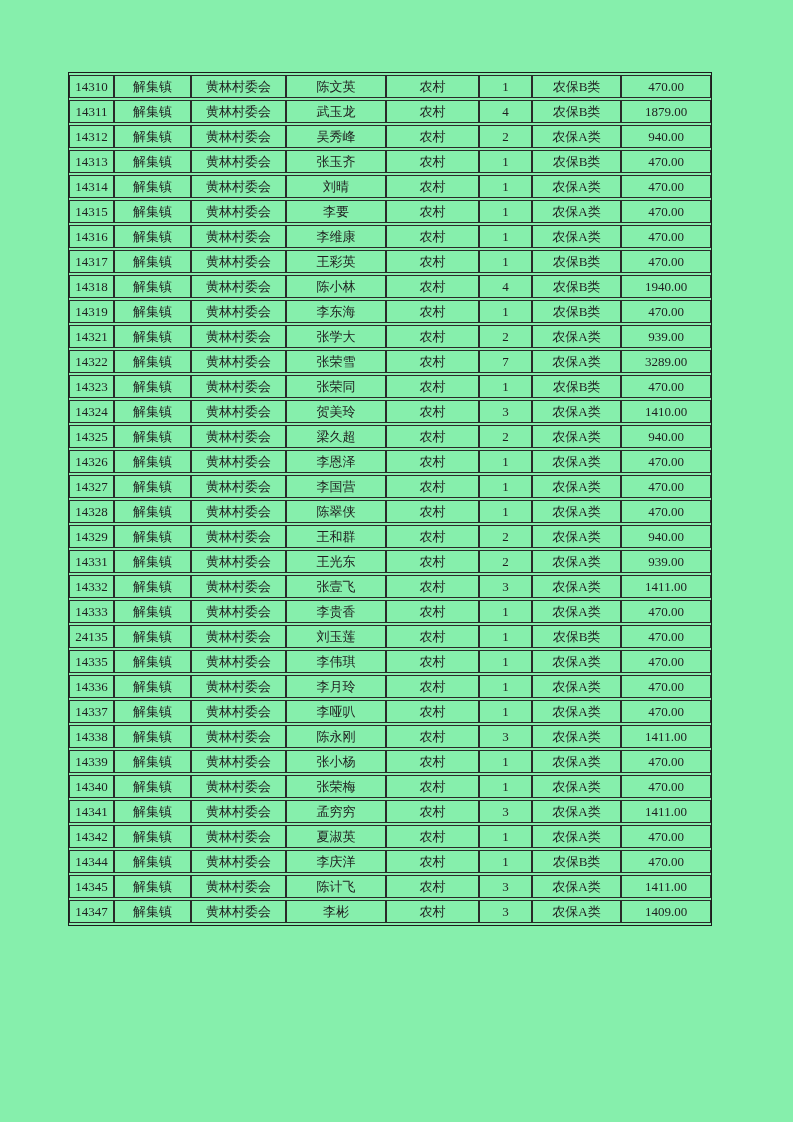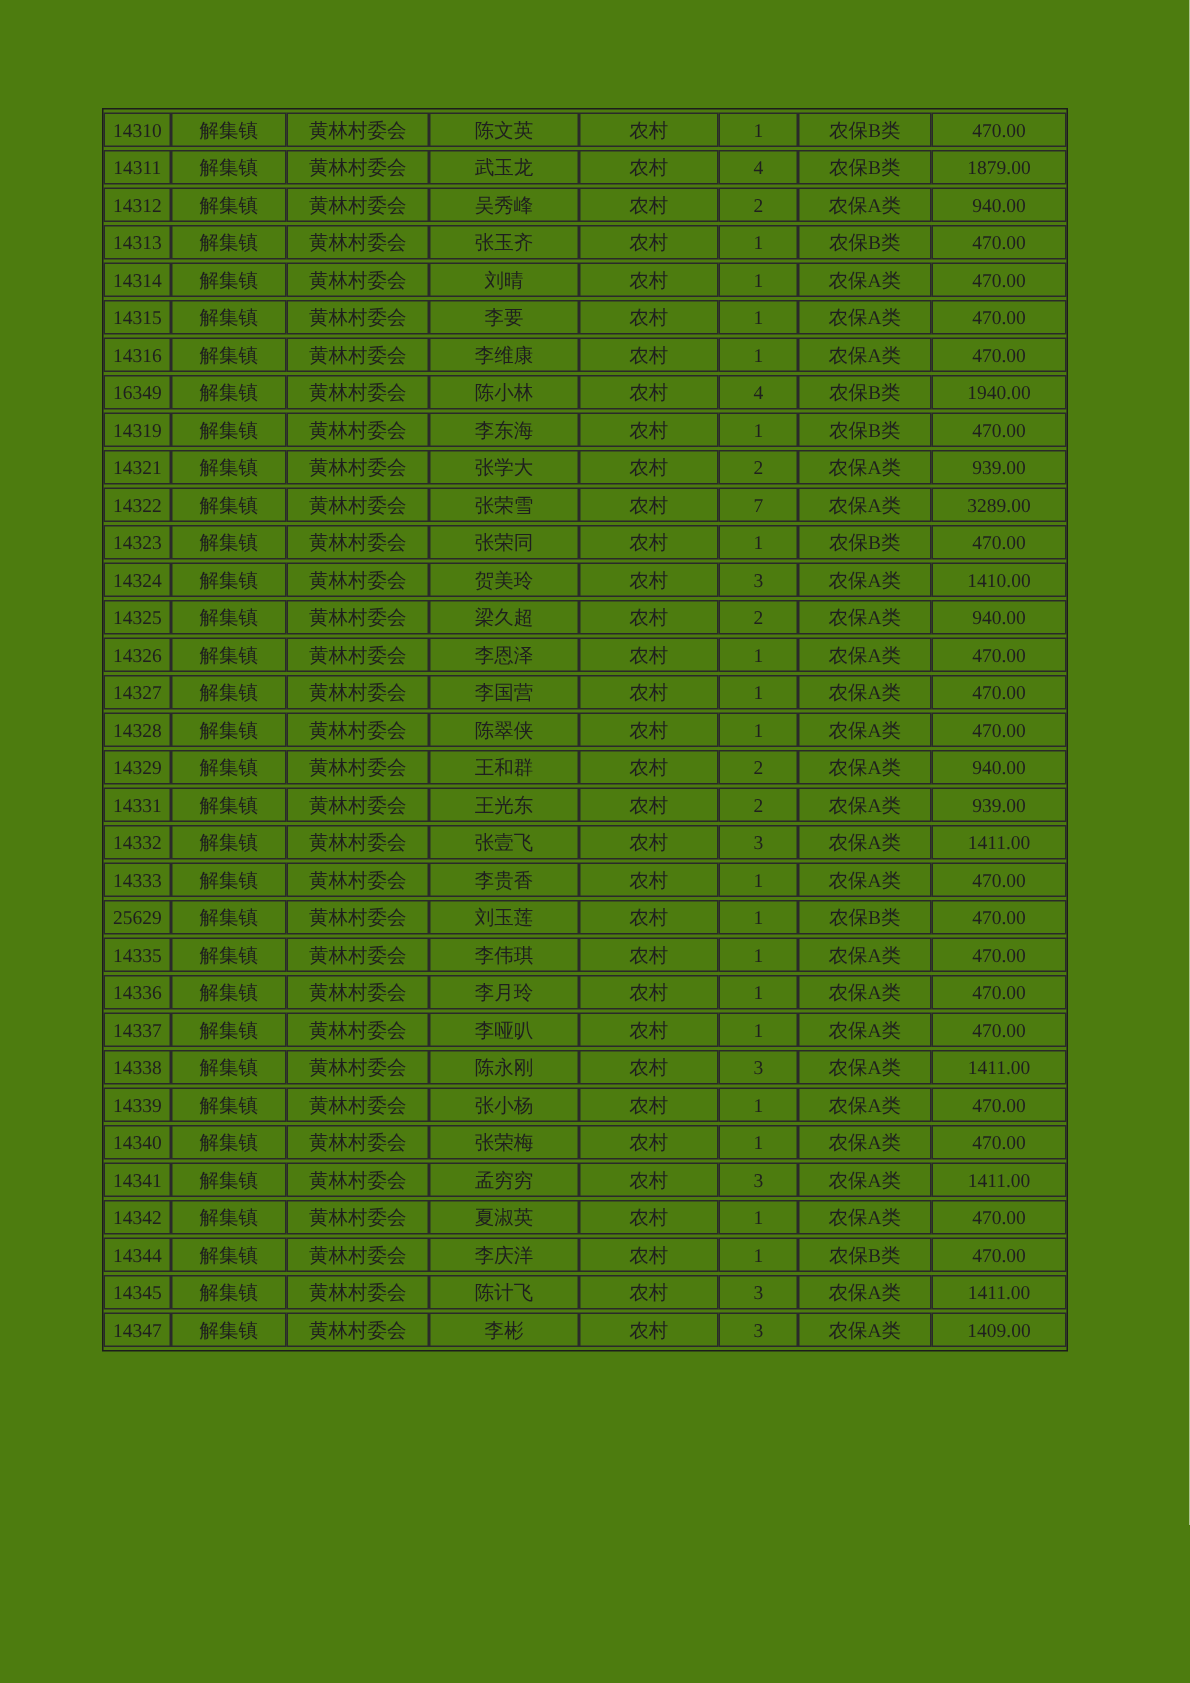--- a/index.html
+++ b/index.html
@@ -8,21 +8,21 @@
     background: #ffffff;
     width: 793px;
     height: 1122px;
     font-family: "Liberation Serif", "DejaVu Serif", serif;
     color: #1c1c1c;
   }
   .page {
     position: relative;
     width: 793px;
     height: 1122px;
-    background: #4d7c0f;
+    background: #86efac;
     overflow: hidden;
   }
   table.sheet {
     position: absolute;
     left: 68px;
     top: 72px;
     width: 642px;
     border-collapse: separate;
     border-spacing: 0 2px;
     border: 1px solid #1c1c1c;
@@ -129,21 +129,31 @@
           <td>14316</td>
           <td>解集镇</td>
           <td>黄林村委会</td>
           <td>李维康</td>
           <td>农村</td>
           <td>1</td>
           <td>农保A类</td>
           <td>470.00</td>
         </tr>
         <tr>
-          <td>16349</td>
+          <td>14317</td>
+          <td>解集镇</td>
+          <td>黄林村委会</td>
+          <td>王彩英</td>
+          <td>农村</td>
+          <td>1</td>
+          <td>农保B类</td>
+          <td>470.00</td>
+        </tr>
+        <tr>
+          <td>14318</td>
           <td>解集镇</td>
           <td>黄林村委会</td>
           <td>陈小林</td>
           <td>农村</td>
           <td>4</td>
           <td>农保B类</td>
           <td>1940.00</td>
         </tr>
         <tr>
           <td>14319</td>
@@ -269,21 +279,21 @@
           <td>14333</td>
           <td>解集镇</td>
           <td>黄林村委会</td>
           <td>李贵香</td>
           <td>农村</td>
           <td>1</td>
           <td>农保A类</td>
           <td>470.00</td>
         </tr>
         <tr>
-          <td>25629</td>
+          <td>24135</td>
           <td>解集镇</td>
           <td>黄林村委会</td>
           <td>刘玉莲</td>
           <td>农村</td>
           <td>1</td>
           <td>农保B类</td>
           <td>470.00</td>
         </tr>
         <tr>
           <td>14335</td>

